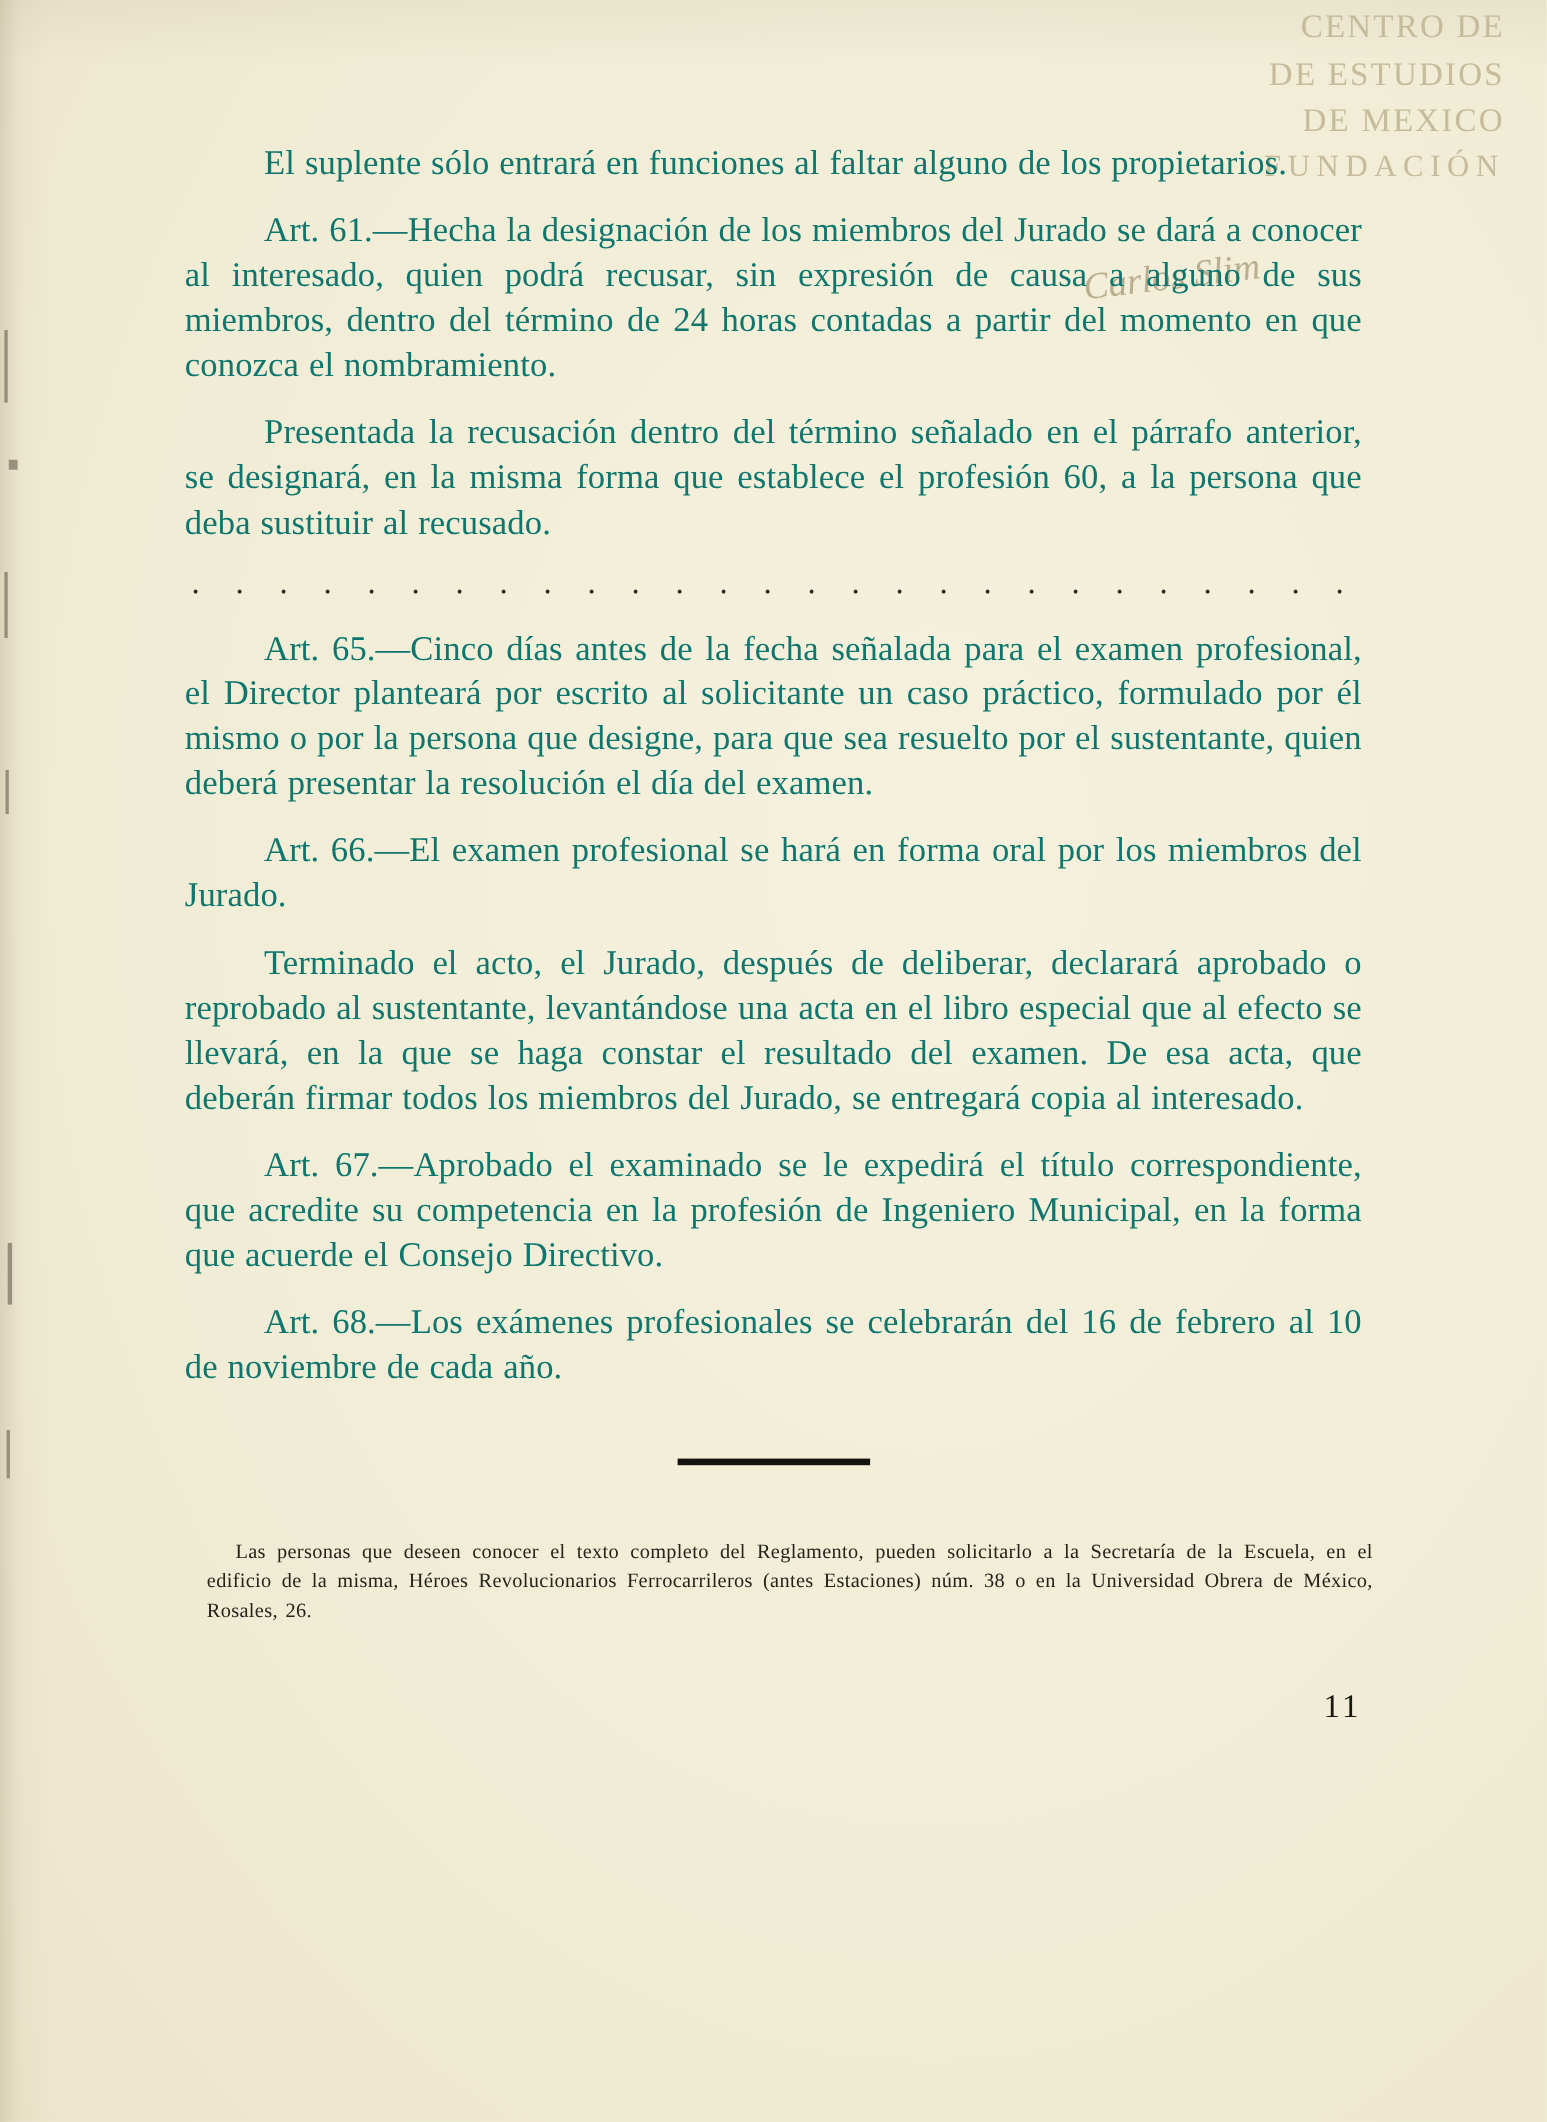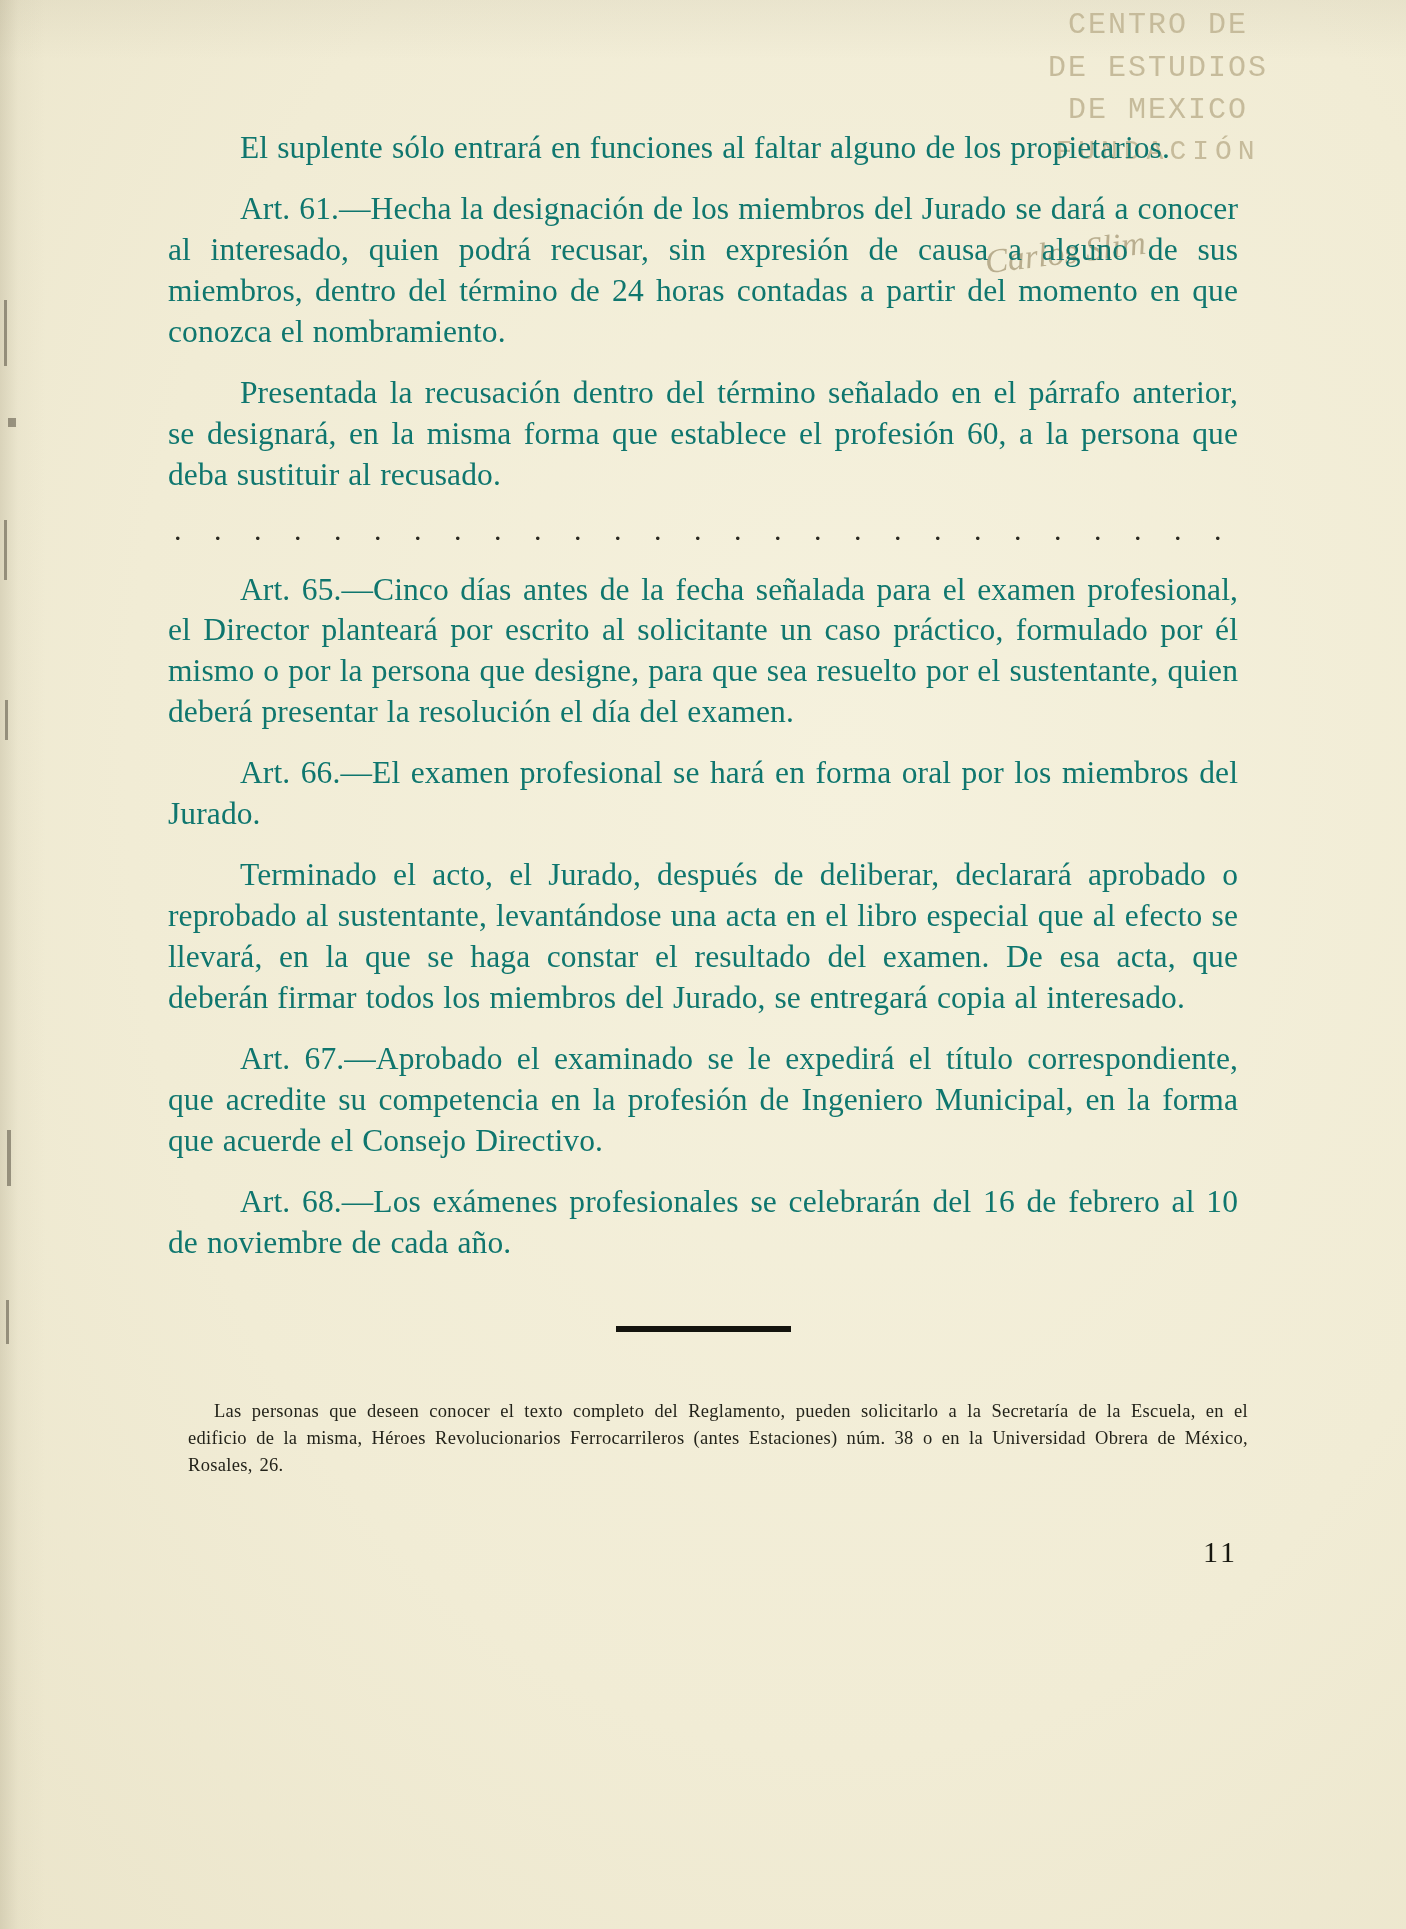--- a/index.html
+++ b/index.html
@@ -39,23 +39,23 @@
     background: #4a4436;
     opacity: 0.5;
   }
 
   
   .watermark {
     position: absolute;
     right: 38px;
     top: 4px;
     width: 420px;
-    text-align: center;
+    text-align: right;
     color: #c9bfa0;
-    font-family: Liberation Mono, monospace;
+    font-family: Liberation Serif, serif;
     letter-spacing: 2px;
     line-height: 1.42;
     user-select: none;
   }
   .watermark .wm-line {
     font-size: 30px;
     color: #c6bb9b;
   }
   .watermark .wm-line.sp {
     letter-spacing: 6px;

